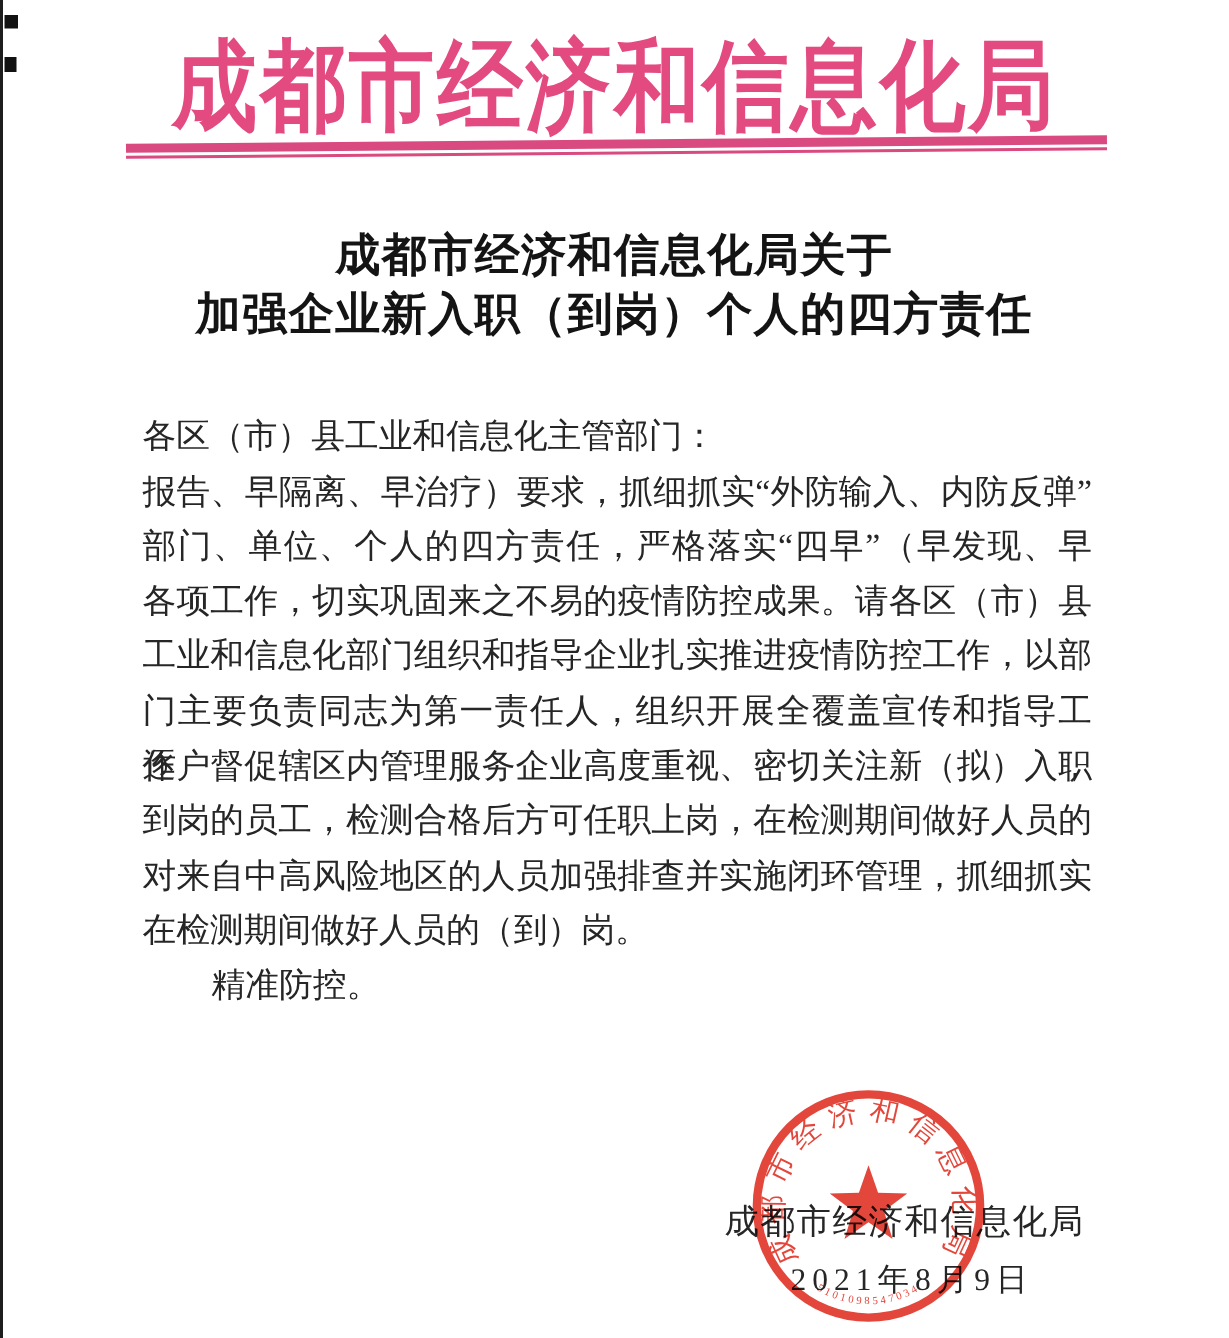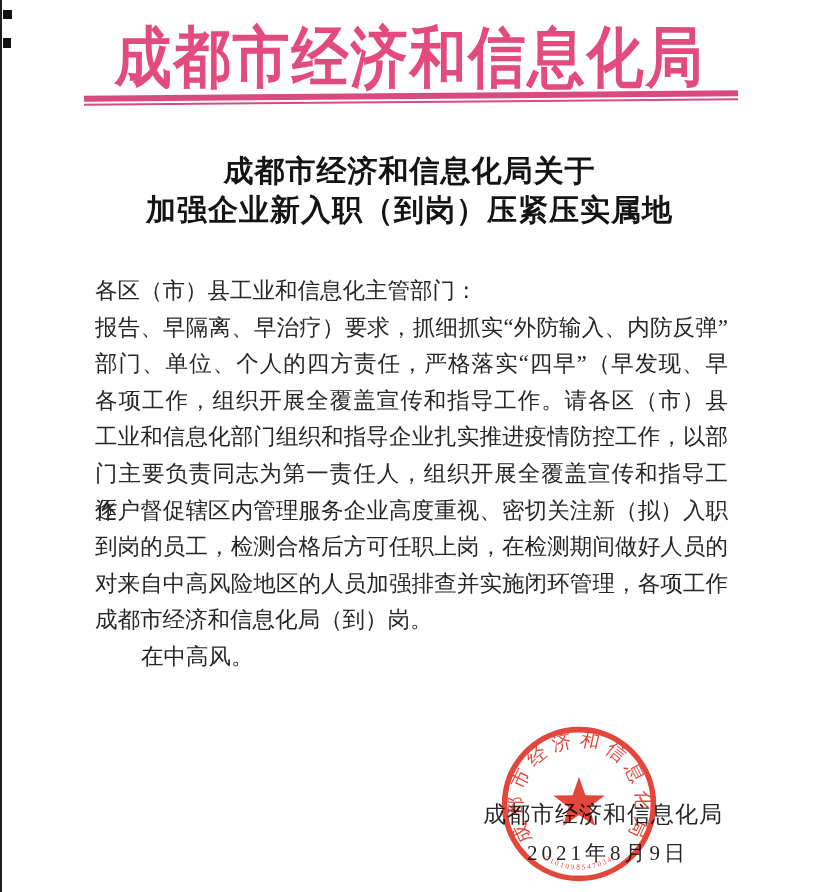--- a/index.html
+++ b/index.html
@@ -109,35 +109,35 @@
 
   <div class="letterhead">成都市经济和信息化局</div>
 
   <div class="head-rule">
     <div class="thick"></div>
     <div class="thin"></div>
   </div>
 
   <div class="doc-title">
     <div>成都市经济和信息化局关于</div>
-    <div>加强企业新入职（到岗）压紧压实属地</div>
+    <div>加强企业新入职（到岗）个人的四方责任</div>
   </div>
 
   <div class="body-block">
     <div class="bline plain">各区（市）县工业和信息化主管部门：</div>
     <div class="bline">报告、早隔离、早治疗）要求，抓细抓实“外防输入、内防反弹”</div>
     <div class="bline">部门、单位、个人的四方责任，严格落实“四早”（早发现、早</div>
-    <div class="bline">各项工作，组织开展全覆盖宣传和指导工作。请各区（市）县</div>
+    <div class="bline">各项工作，切实巩固来之不易的疫情防控成果。请各区（市）县</div>
     <div class="bline">工业和信息化部门组织和指导企业扎实推进疫情防控工作，以部</div>
     <div class="bline">门主要负责同志为第一责任人，组织开展全覆盖宣传和指导工作，</div>
     <div class="bline">逐户督促辖区内管理服务企业高度重视、密切关注新（拟）入职</div>
     <div class="bline">到岗的员工，检测合格后方可任职上岗，在检测期间做好人员的</div>
-    <div class="bline">对来自中高风险地区的人员加强排查并实施闭环管理，各项工作</div>
-    <div class="bline plain">成都市经济和信息化局（到）岗。</div>
-    <div class="bline plain indent">在中高风。</div>
+    <div class="bline">对来自中高风险地区的人员加强排查并实施闭环管理，抓细抓实</div>
+    <div class="bline plain">在检测期间做好人员的（到）岗。</div>
+    <div class="bline plain indent">精准防控。</div>
   </div>
 
   <div class="signature">成都市经济和信息化局</div>
 
   <div class="date">2021年8月9日</div>
 
   <svg class="seal" viewBox="0 0 200 200" xmlns="http://www.w3.org/2000/svg">
     <circle cx="100" cy="100" r="93" fill="none" stroke="currentColor" stroke-width="7"></circle>
     <path id="sealArcTop" d="M 44.8 146.3 A 72 72 0 1 1 155.2 146.3" fill="none"></path>
     <path id="sealArcBottom" d="M 35.4 150.5 A 82 82 0 0 0 164.6 150.5" fill="none"></path>

